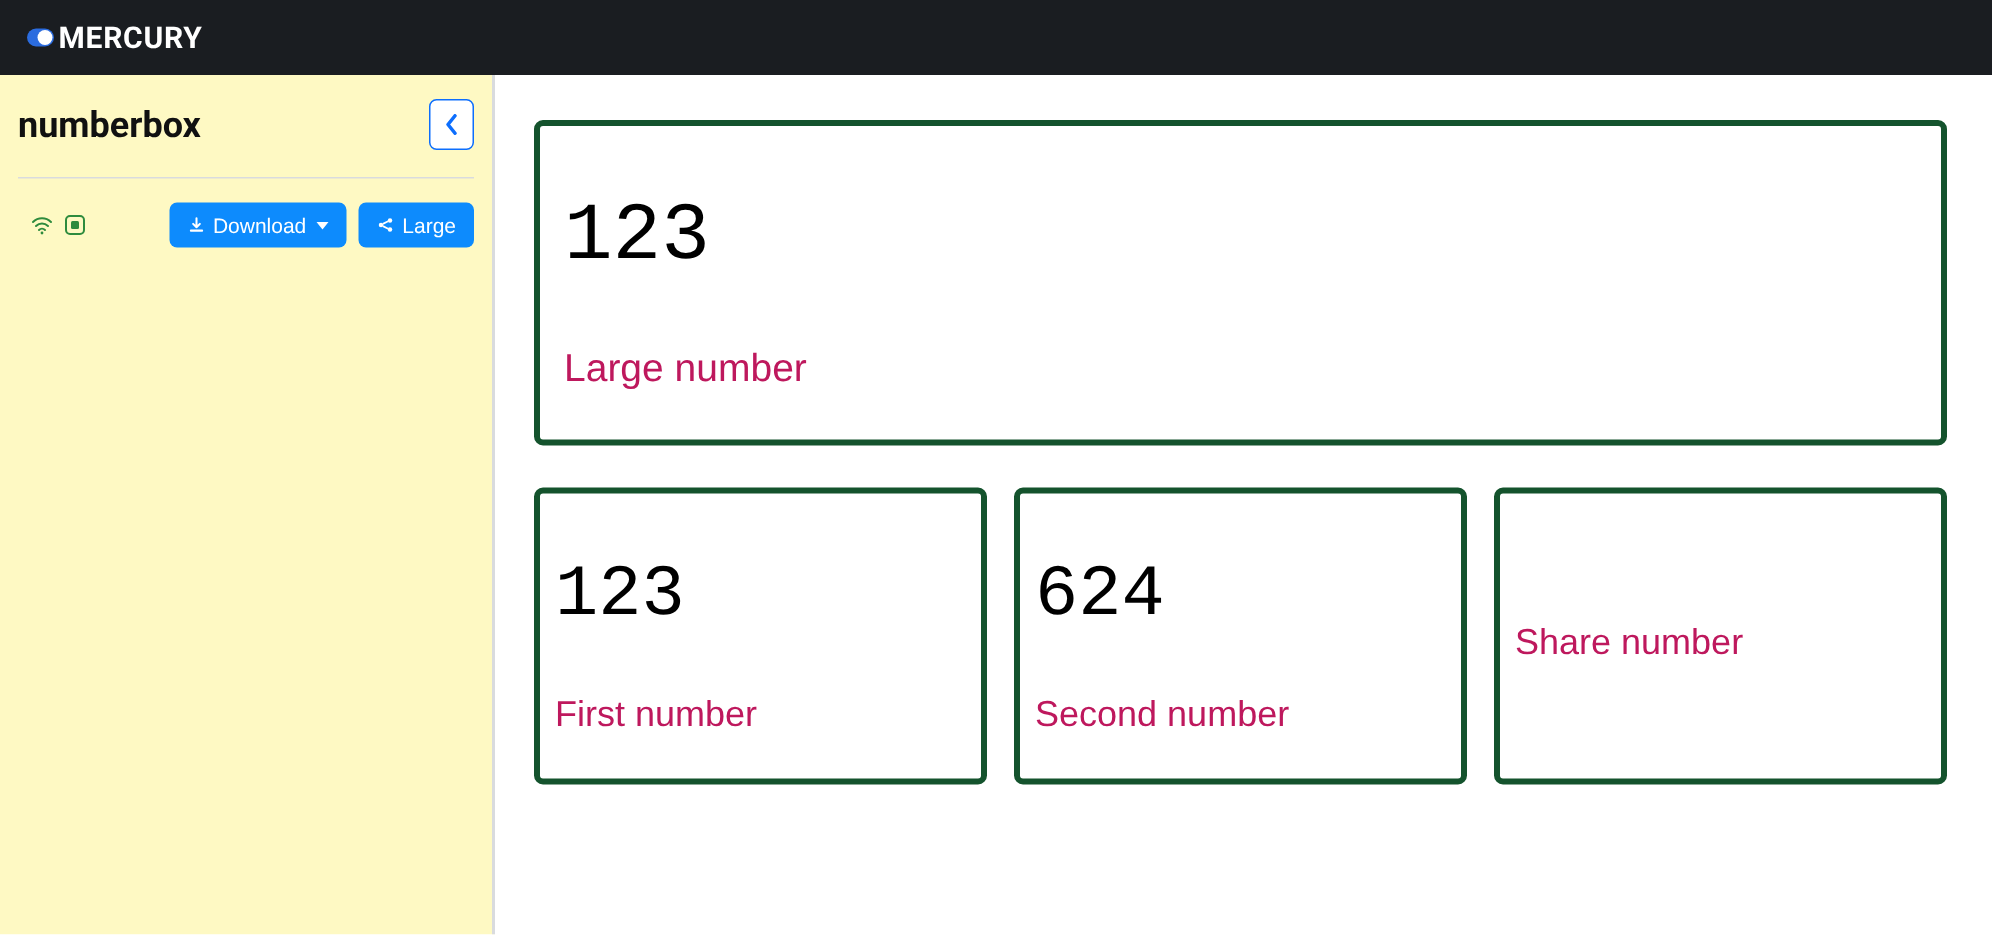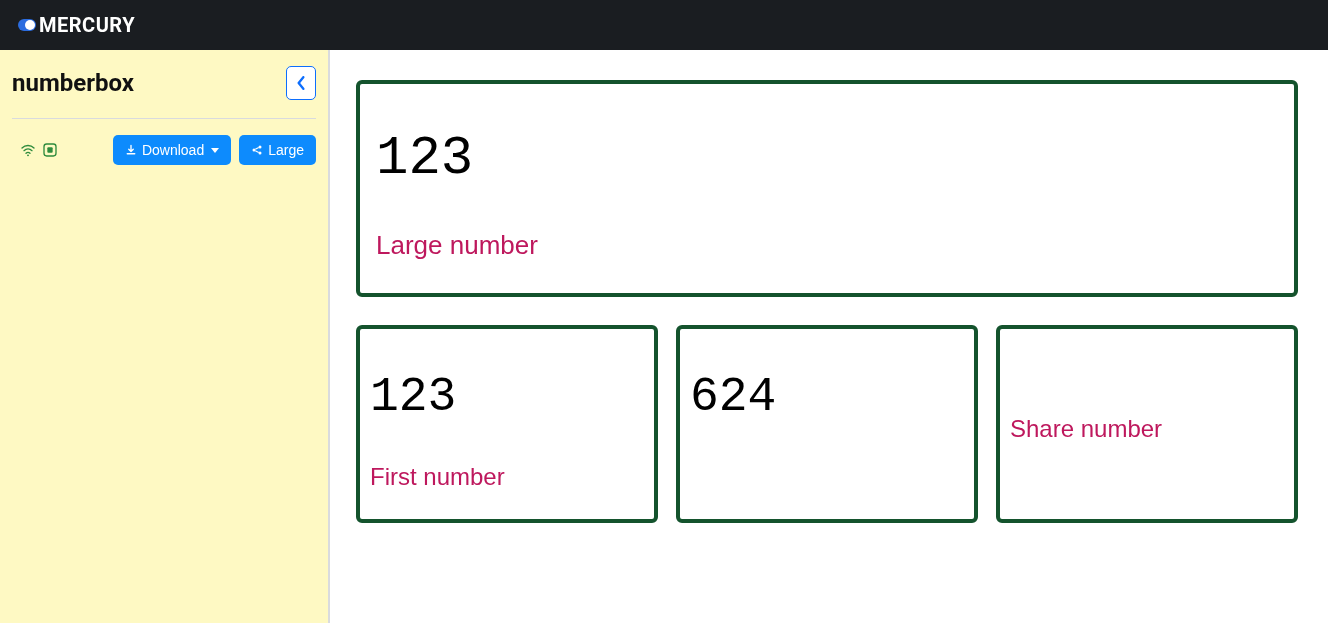--- a/index.html
+++ b/index.html
@@ -242,19 +242,20 @@
       <div class="card-value">123</div>
       <div class="card-label">Large number</div>
     </div>
     <div class="card-row">
       <div class="card">
         <div class="card-value">123</div>
         <div class="card-label">First number</div>
       </div>
       <div class="card">
         <div class="card-value">624</div>
+        <div class="card-label">Second number</div>
       </div>
       <div class="card">
         <div class="card-label">Share number</div>
       </div>
     </div>
   </main>
 </div>
 
 </body></html>

